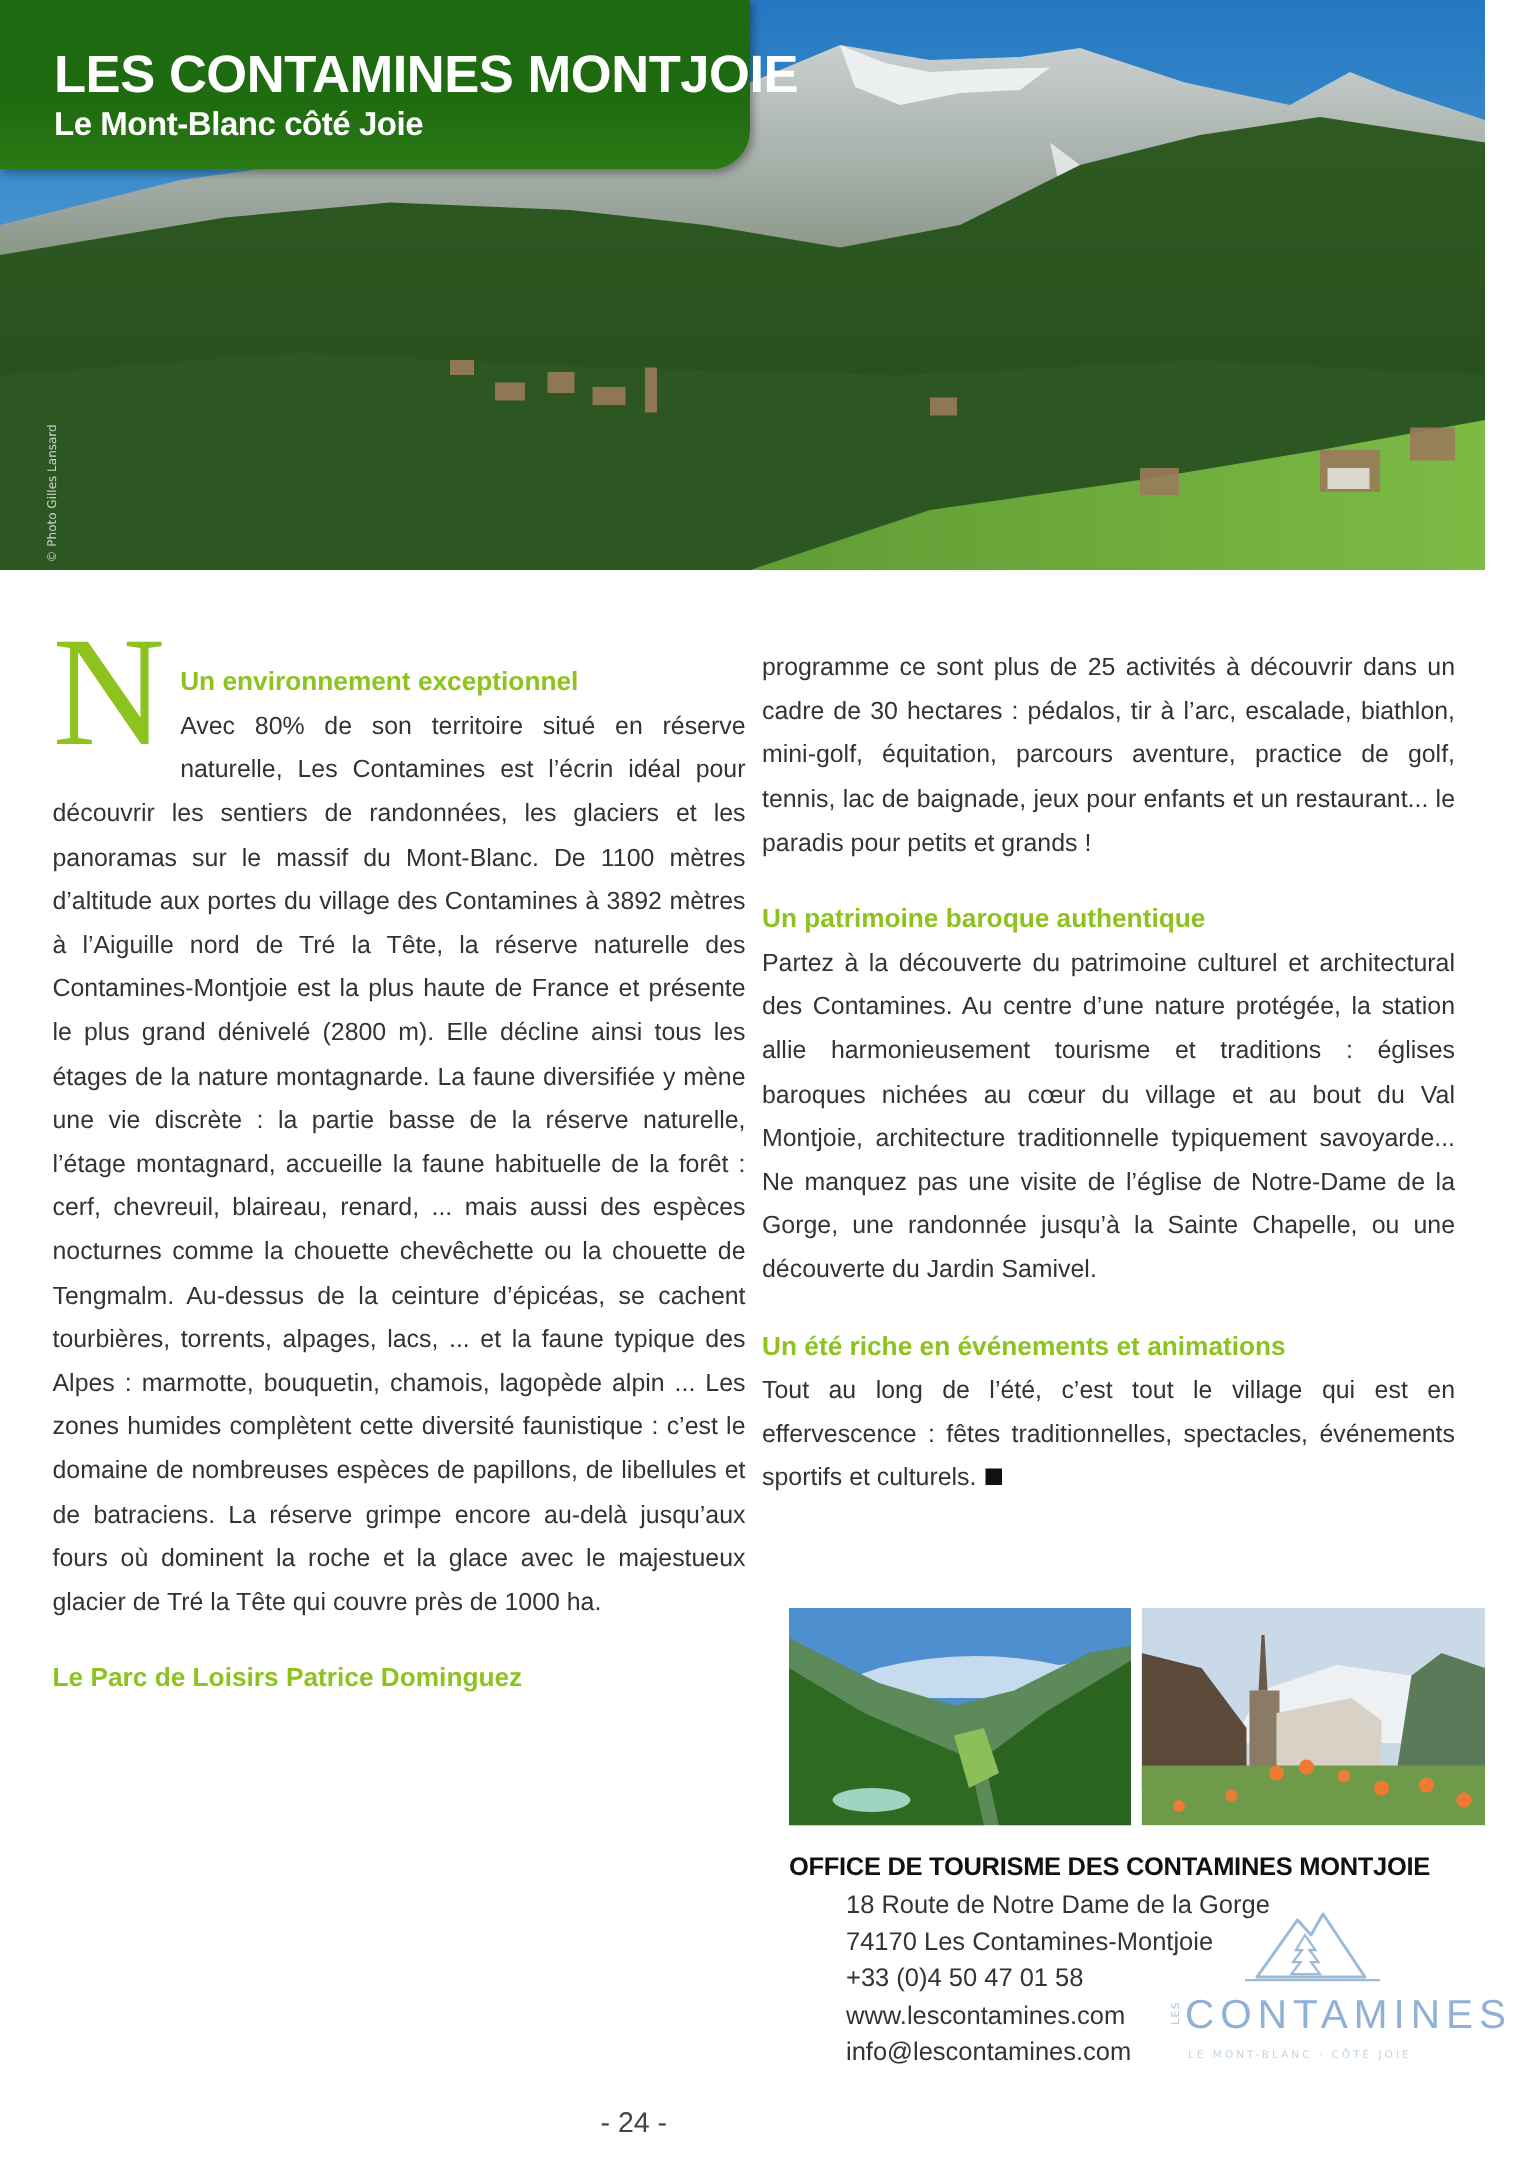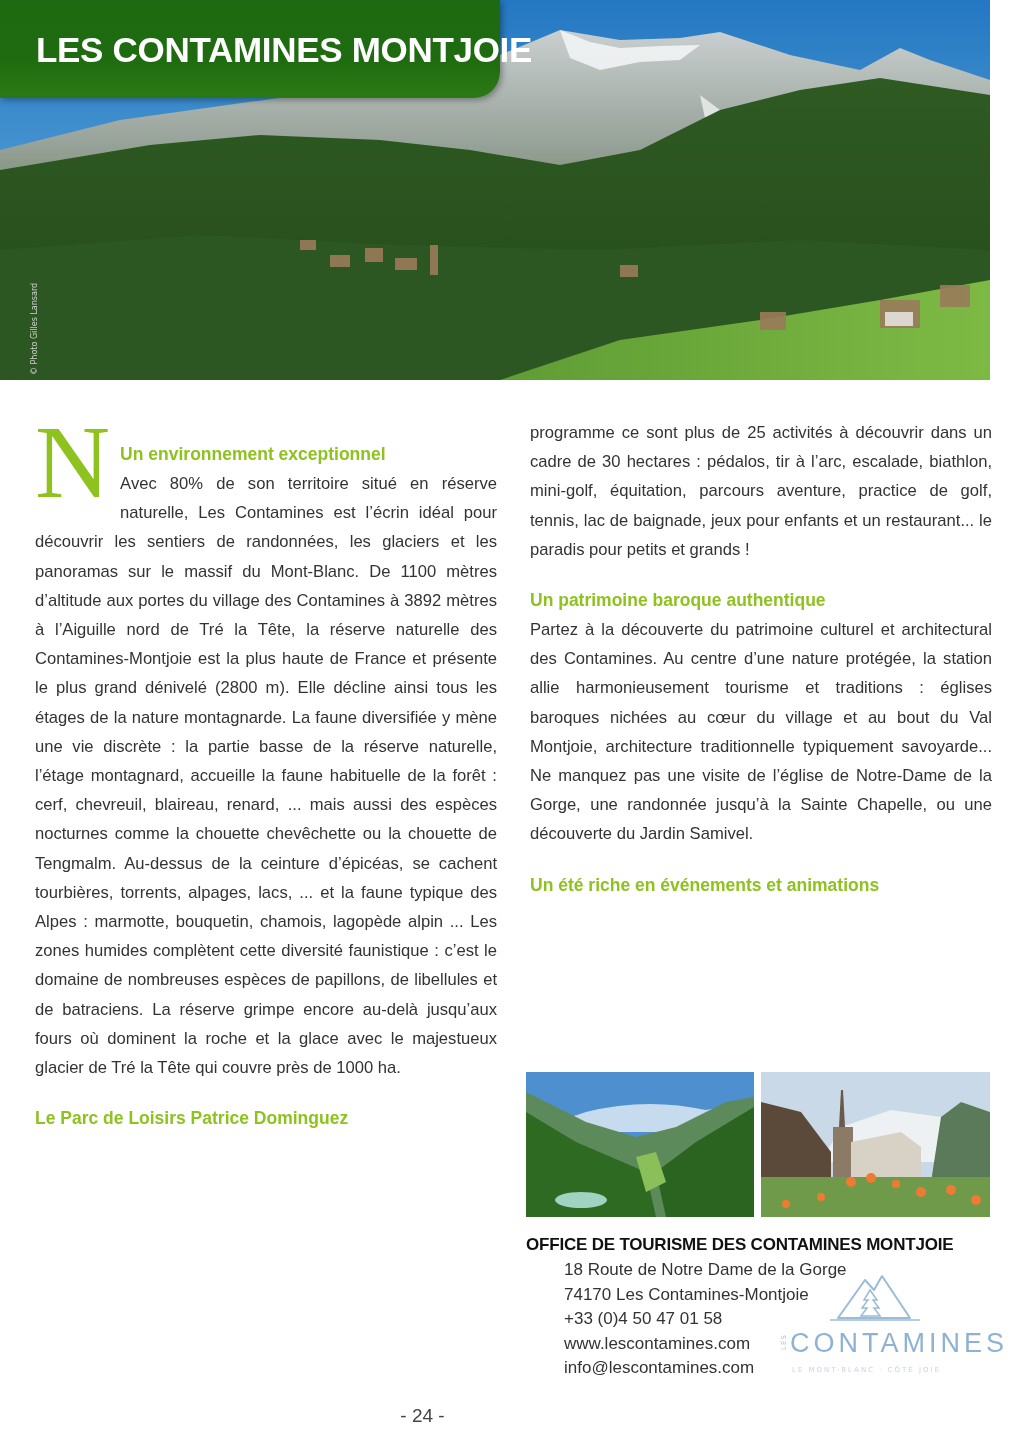--- a/index.html
+++ b/index.html
@@ -6,33 +6,33 @@
   body { width: 1024px; height: 1451px; position: relative; overflow: hidden;
          font-family: "DejaVu Sans", sans-serif; color: #2b2b2b; }
 
   
   .hero { position: absolute; left: 0; top: 0; width: 990px; height: 380px; overflow: hidden;
           background: linear-gradient(180deg, #2a7fc4 0%, #3d8fd0 22%, #5a9ec8 32%, #3f6a3a 40%, #2f5a26 60%, #355f28 80%, #4f8a2e 100%); }
   .hero svg { position: absolute; left: 0; top: 0; width: 990px; height: 380px; }
   .hero-credit { position: absolute; left: 30px; top: 375px; transform: rotate(-90deg); transform-origin: left top;
                  font-size: 8px; color: #e8e8e8; white-space: nowrap; opacity: 0.85; }
 
-  .banner { position: absolute; left: 0; top: 0; width: 500px; height: 98px;
+  .banner { position: absolute; left: 0; top: 0; width: 500px; height: 113px;
             background: linear-gradient(180deg, #1e6a12 0%, #1f6b10 60%, #2a7a14 100%);
             border-bottom-right-radius: 26px; box-shadow: 2px 2px 6px rgba(0,0,0,0.35); text-align: center; }
   .banner-title { position: absolute; left: 36px; top: 30px; font-family: "Liberation Sans", sans-serif;
                   font-weight: 700; font-size: 35px; color: #ffffff; letter-spacing: -0.3px; white-space: nowrap; }
   .banner-subtitle { position: absolute; left: 36px; top: 70px; font-family: "Liberation Sans", sans-serif;
                      font-weight: 700; font-size: 22px; color: #ffffff; white-space: nowrap; letter-spacing: -0.3px; }
 
   
   .col { position: absolute; top: 418px; width: 462px; font-family: "Liberation Sans", sans-serif;
          font-size: 16.6px; line-height: 29.2px; color: #333; text-align: justify; }
   .col-left { left: 35px; }
-  .col-right { left: 530px; }
+  .col-right { left: 508px; margin-top: 12px; }
   .col p { margin: 0; }
   .dropcap { float: left; font-family: "Liberation Serif", serif; font-size: 104px; line-height: 84px;
              color: #8dc21f; margin: 2px 10px 0 0; height: 86px; }
   h2.sec { margin: 0; font-family: "Liberation Sans", sans-serif; font-weight: 700; font-size: 17.5px;
            color: #8dc21f; line-height: 29px; }
   .gap { height: 22px; }
   .end-mark { display: inline-block; width: 11px; height: 11px; background: #111; margin-left: 6px; vertical-align: 0px; }
 
   
   .photo { position: absolute; top: 1072px; height: 145px; overflow: hidden; }
@@ -100,40 +100,42 @@
     </g>
     <g fill="#eeeeee" opacity="0.8">
       <rect x="885" y="312" width="28" height="14"></rect>
     </g>
   </svg>
   <span class="hero-credit">© Photo Gilles Lansard</span>
 </div>
 
 <div class="banner">
   <div class="banner-title">LES CONTAMINES MONTJOIE</div>
+  <div class="banner-subtitle">Le Mont-Blanc côté Joie</div>
 </div>
 
 <div class="col col-left">
   <p>
     <span class="dropcap">N</span>
   </p>
   <div class="gap"></div>
   <h2 class="sec">Un environnement exceptionnel</h2>
   <p>Avec 80% de son territoire situé en réserve naturelle, Les Contamines est l’écrin idéal pour découvrir les sentiers de randonnées, les glaciers et les panoramas sur le massif du Mont-Blanc. De 1100 mètres d’altitude aux portes du village des Contamines à 3892 mètres à l’Aiguille nord de Tré la Tête, la réserve naturelle des Contamines-Montjoie est la plus haute de France et présente le plus grand dénivelé (2800 m). Elle décline ainsi tous les étages de la nature montagnarde. La faune diversifiée y mène une vie discrète : la partie basse de la réserve naturelle, l’étage montagnard, accueille la faune habituelle de la forêt : cerf, chevreuil, blaireau, renard, ... mais aussi des espèces nocturnes comme la chouette chevêchette ou la chouette de Tengmalm.  Au-dessus de la ceinture d’épicéas, se cachent tourbières, torrents, alpages, lacs, ... et la faune typique des Alpes : marmotte, bouquetin, chamois, lagopède alpin ... Les zones humides complètent cette diversité faunistique : c’est le domaine de nombreuses espèces de papillons, de libellules et de batraciens. La réserve grimpe encore au-delà jusqu’aux fours où dominent la roche et la glace avec le majestueux glacier de Tré la Tête qui couvre près de 1000 ha.</p>
   <div class="gap"></div>
   <h2 class="sec">Le Parc de Loisirs Patrice Dominguez</h2>
 </div>
 
 <div class="col col-right">
   <p>programme ce sont plus de 25 activités à découvrir dans un cadre de 30 hectares : pédalos, tir à l’arc, escalade, biathlon, mini-golf, équitation, parcours aventure,  practice de golf, tennis, lac de baignade, jeux pour enfants et un restaurant...  le paradis pour petits et grands !</p>
   <div class="gap"></div>
   <h2 class="sec">Un patrimoine baroque authentique</h2>
   <p>Partez à la découverte du patrimoine culturel et architectural des Contamines. Au centre d’une nature protégée, la station allie harmonieusement tourisme et traditions : églises baroques nichées au cœur du village et au bout du Val Montjoie, architecture traditionnelle typiquement savoyarde... Ne manquez pas une visite de l’église de Notre-Dame de la Gorge, une randonnée jusqu’à la Sainte Chapelle, ou une découverte du Jardin Samivel.</p>
   <div class="gap"></div>
   <h2 class="sec">Un été riche en événements et animations</h2>
+  <p><span>Tout au long de l’été, c’est tout le village qui est en effervescence : fêtes traditionnelles, spectacles, événements sportifs et culturels.</span><span class="end-mark"></span></p>
 </div>
 
 <div class="photo photo-valley">
   <svg viewBox="0 0 228 145" preserveAspectRatio="none">
     <rect width="228" height="145" fill="#4e8fd0"></rect>
     <path d="M60 40 Q120 25 180 38 L228 30 L228 60 L0 60 Z" fill="#e6eef6" opacity="0.8"></path>
     <path d="M0 20 L60 50 L110 65 L150 55 L200 30 L228 25 L228 145 L0 145 Z" fill="#5d8a5a"></path>
     <path d="M0 40 L50 70 L120 100 L130 145 L0 145 Z" fill="#2f6a22"></path>
     <path d="M228 35 L170 70 L130 100 L140 145 L228 145 Z" fill="#2b6320"></path>
     <path d="M110 85 L130 80 L140 110 L120 120 Z" fill="#8bbf5a"></path>

